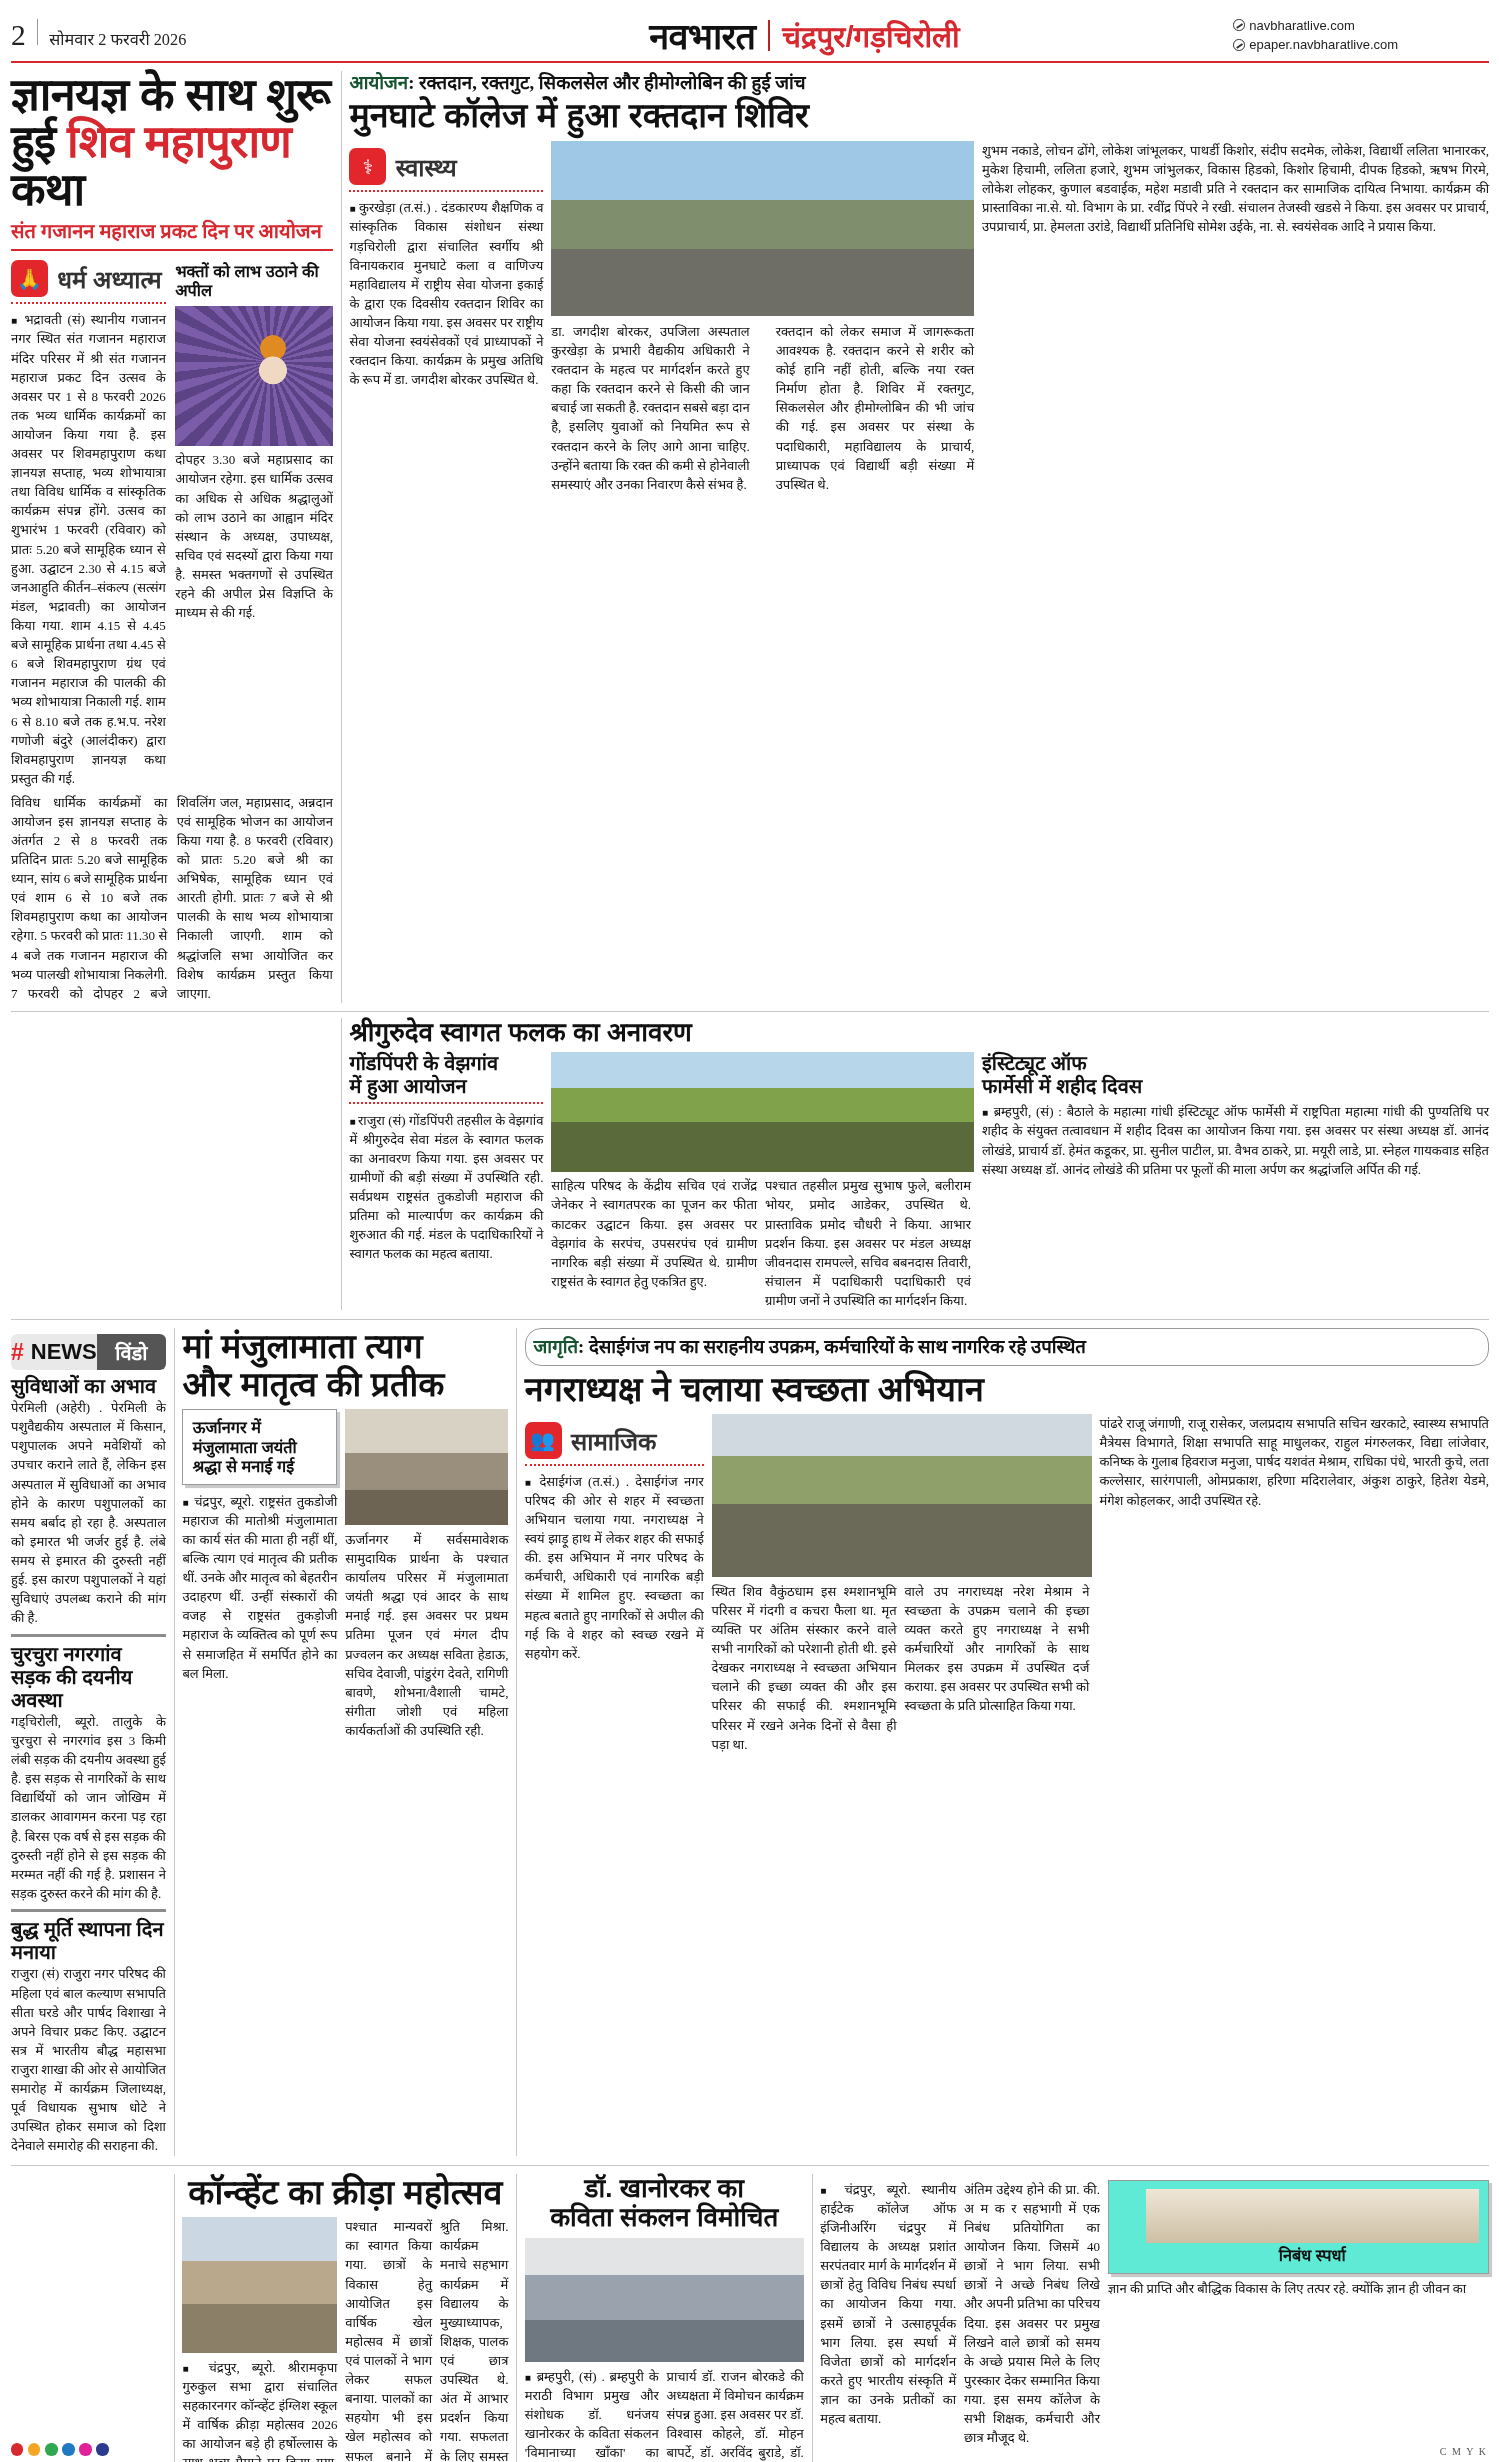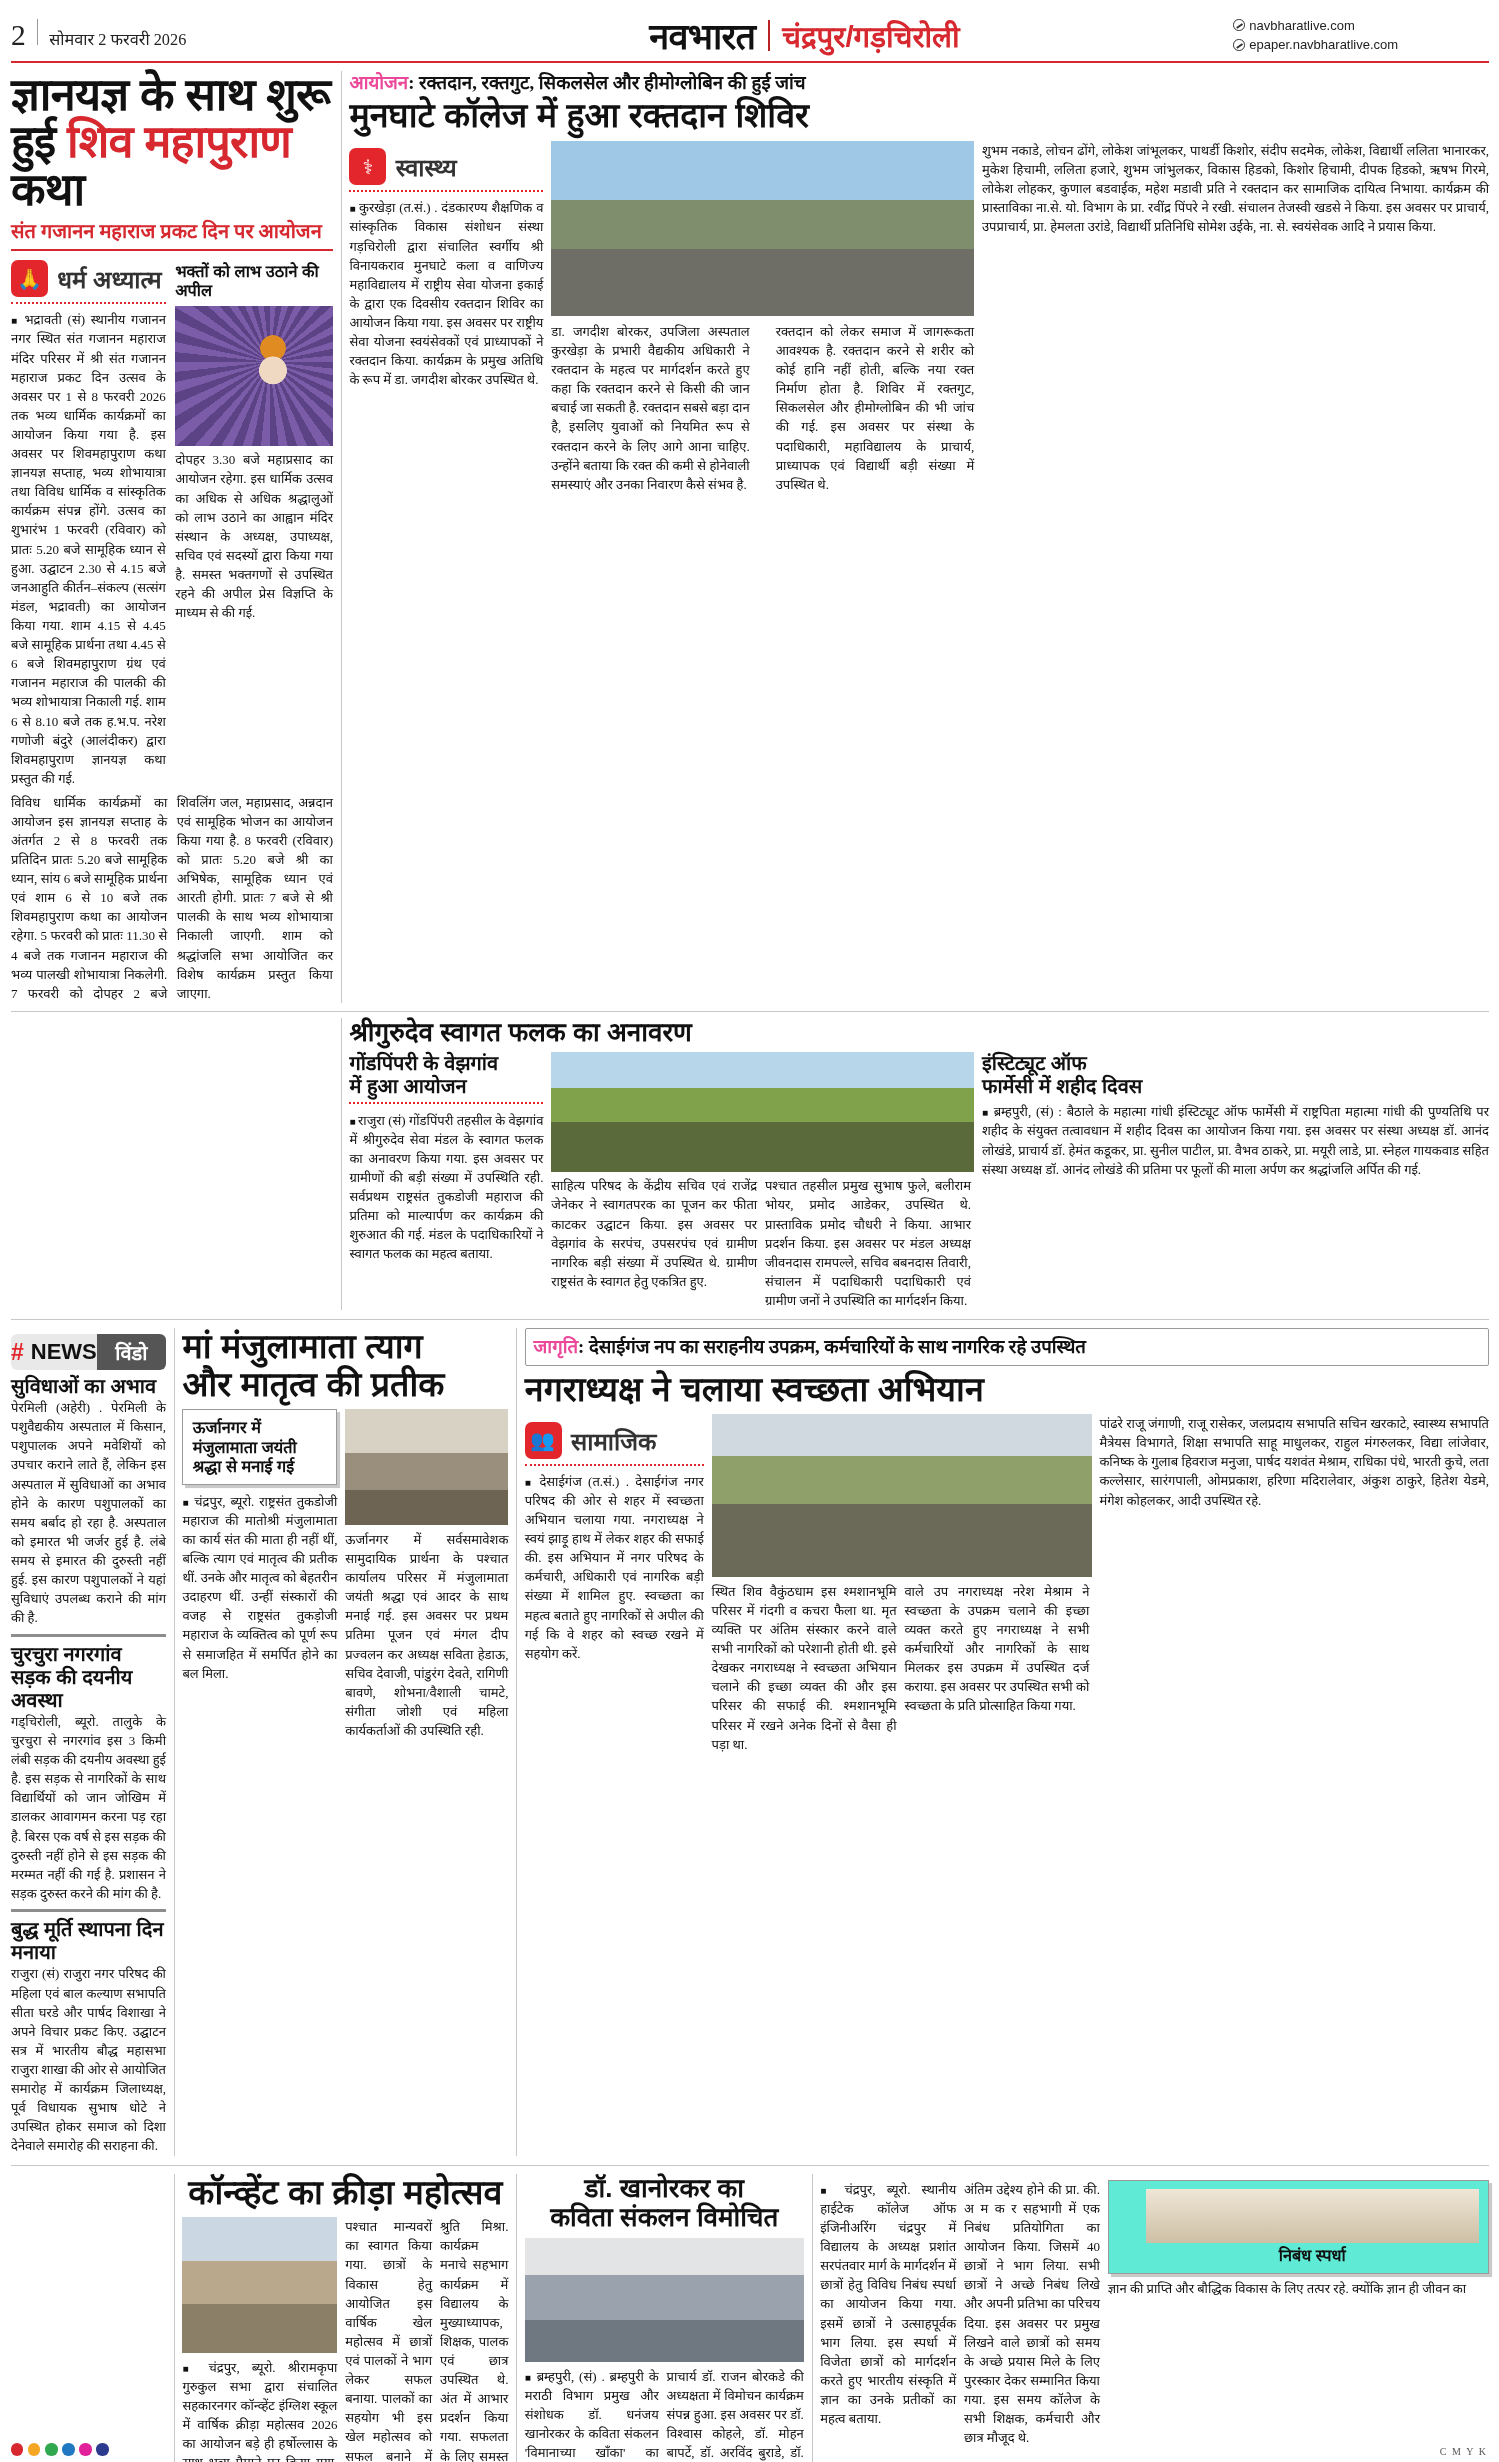--- a/index.html
+++ b/index.html
@@ -28,21 +28,21 @@
   .globe { display:inline-block; width:11.6px; height:11.6px; border:1.2px solid #333; border-radius:50%; position:relative; }
   .globe::after { content:""; position:absolute; left:2.3px; top:4.7px; width:7px; height:1.6px; background:#333; transform:rotate(-35deg); }
   .rule-red { height:2.3px; background:#d7282f; margin-top:4.7px; }
 
   
   .cols { display:flex; gap:7.8px; }
   .vrule { width:0.8px; background:#c8c8c8; flex:0 0 0.8px; }
 
   
   .kicker { font-size:18.6px; line-height:1.25; font-weight:700; }
-  .kicker .tag { color:#ec4899; }
+  .kicker .tag { color:#14532d; }
   .hl-xl { font-family:"Liberation Sans", sans-serif; font-weight:700; font-size:45px; line-height:1.06; letter-spacing:-0.8px; }
   .hl-lg { font-family:"Liberation Sans", sans-serif; font-weight:700; font-size:34px; line-height:1.1; }
   .hl-md { font-family:"Liberation Sans", sans-serif; font-weight:700; font-size:26px; line-height:1.12; }
   .hl-sm { font-family:"Liberation Sans", sans-serif; font-weight:700; font-size:20px; line-height:1.15; }
   .hl-xs { font-family:"Liberation Sans", sans-serif; font-weight:700; font-size:16.3px; line-height:1.2; }
   .red { color:#d7282f; }
   .sub { font-size:20px; font-weight:700; line-height:1.2; margin-top:4.7px; }
   .body { font-size:13px; line-height:1.47; text-align:justify; }
   .body.lead::before { content:"\25A0  "; font-size:10px; }
 
@@ -242,21 +242,21 @@
         <div style="flex:1;">
           <div class="photo ph-hall" style="height:116px;"></div>
           <div class="body" style="margin-top:4.7px;">ऊर्जानगर में सर्वसमावेशक सामुदायिक प्रार्थना के पश्चात कार्यालय परिसर में मंजुलामाता जयंती श्रद्धा एवं आदर के साथ मनाई गई. इस अवसर पर प्रथम प्रतिमा पूजन एवं मंगल दीप प्रज्वलन कर अध्यक्ष सविता हेडाऊ, सचिव देवाजी, पांडुरंग देवते, रागिणी बावणे, शोभना/वैशाली चामटे, संगीता जोशी एवं महिला कार्यकर्ताओं की उपस्थिति रही.</div>
         </div>
       </div>
     </div>
 
     <div class="vrule"></div>
 
     <div style="flex:1;">
-      <div class="box" style="border-radius:2px;font-family:Liberation Serif, serif;">
+      <div class="box" style="border-radius:16px;font-family:Liberation Serif, serif;">
         <div class="kicker">
           <span class="tag">जागृति</span><span>: देसाईगंज नप का सराहनीय उपक्रम, कर्मचारियों के साथ नागरिक रहे उपस्थित</span>
         </div>
       </div>
       <div class="hl-lg" style="margin-top:4.7px;">नगराध्यक्ष ने चलाया स्वच्छता अभियान</div>
       <div class="cols" style="gap:7.8px;margin-top:6.2px;">
         <div style="width:179px;">
           <div class="secbadge">
             <span class="secicon">👥</span>
             <span class="sectitle">सामाजिक</span>

